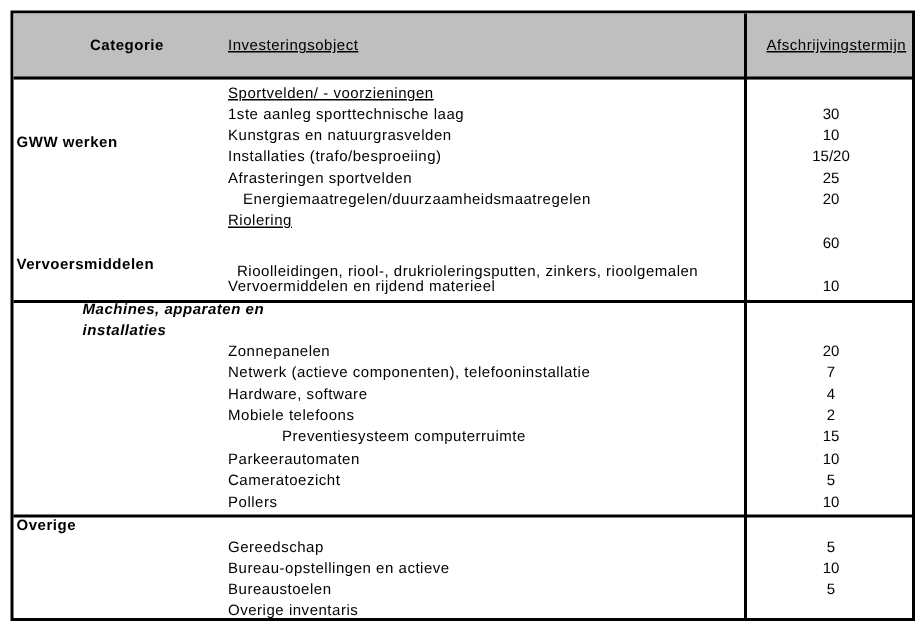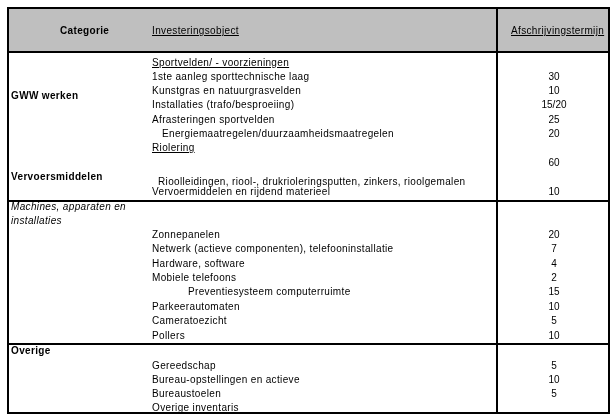--- a/index.html
+++ b/index.html
@@ -8,21 +8,21 @@
   .sheet { position:absolute; left:7px; top:7px; width:603px; height:407px;
            border:2px solid #000; box-sizing:border-box; }
   .header { position:absolute; left:0; top:0; width:100%; height:44px;
             background:#bfbfbf; border-bottom:2px solid #000; box-sizing:border-box; }
   .vdiv { position:absolute; left:487px; top:0; width:2px; height:100%; background:#000; }
   .hline { position:absolute; left:0; width:100%; height:2px; background:#000; }
   .txt { position:absolute; white-space:nowrap; line-height:12px; letter-spacing:0.35px; }
   .hdr { font-size:10px; top:16px; }
   .u { text-decoration:underline; }
   .b { font-weight:bold; }
-  .i { font-style:italic; font-weight:normal; }
+  .i { font-style:italic; font-weight:bold;margin-left:44px; }
   .val { position:absolute; left:489px; width:112px; text-align:center;
          white-space:nowrap; line-height:12px; }
 </style>
 </head>
 <body>
 
 <div class="sheet">
   <div class="header">
     <span class="txt hdr b" style="left:51px;">Categorie</span>
     <span class="txt hdr u" style="left:143px;">Investeringsobject</span>

